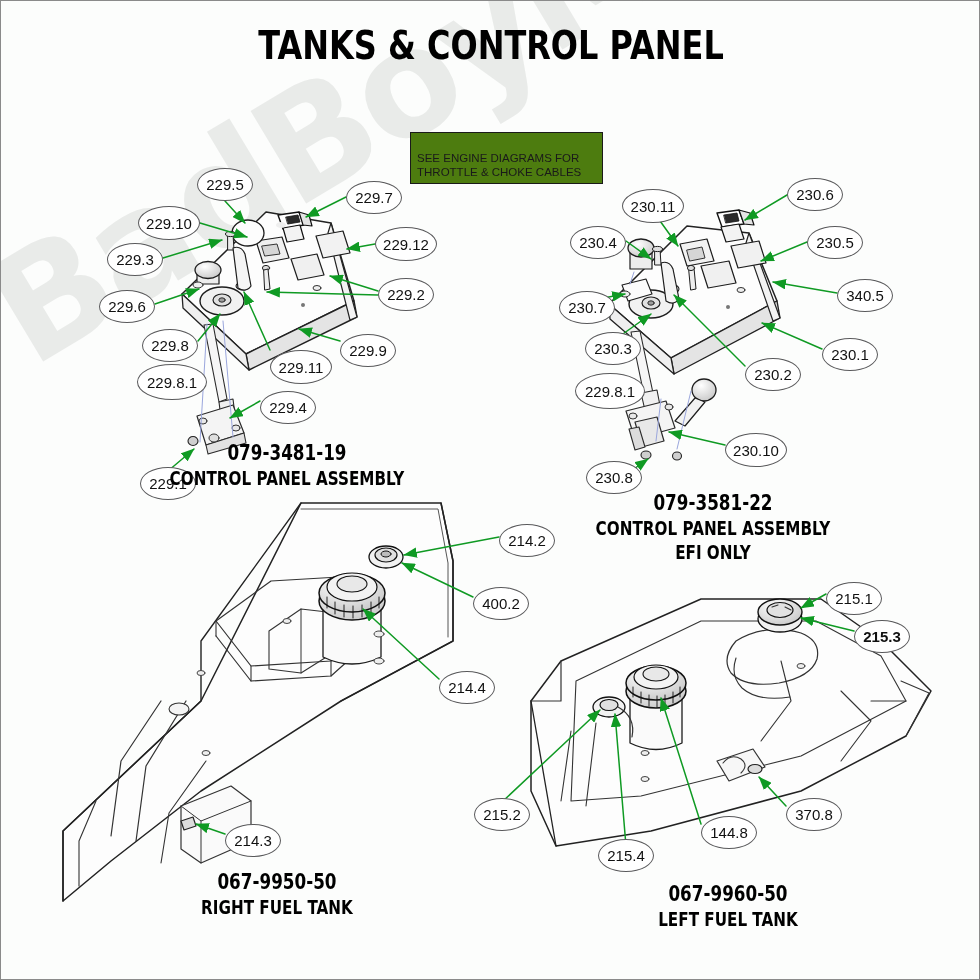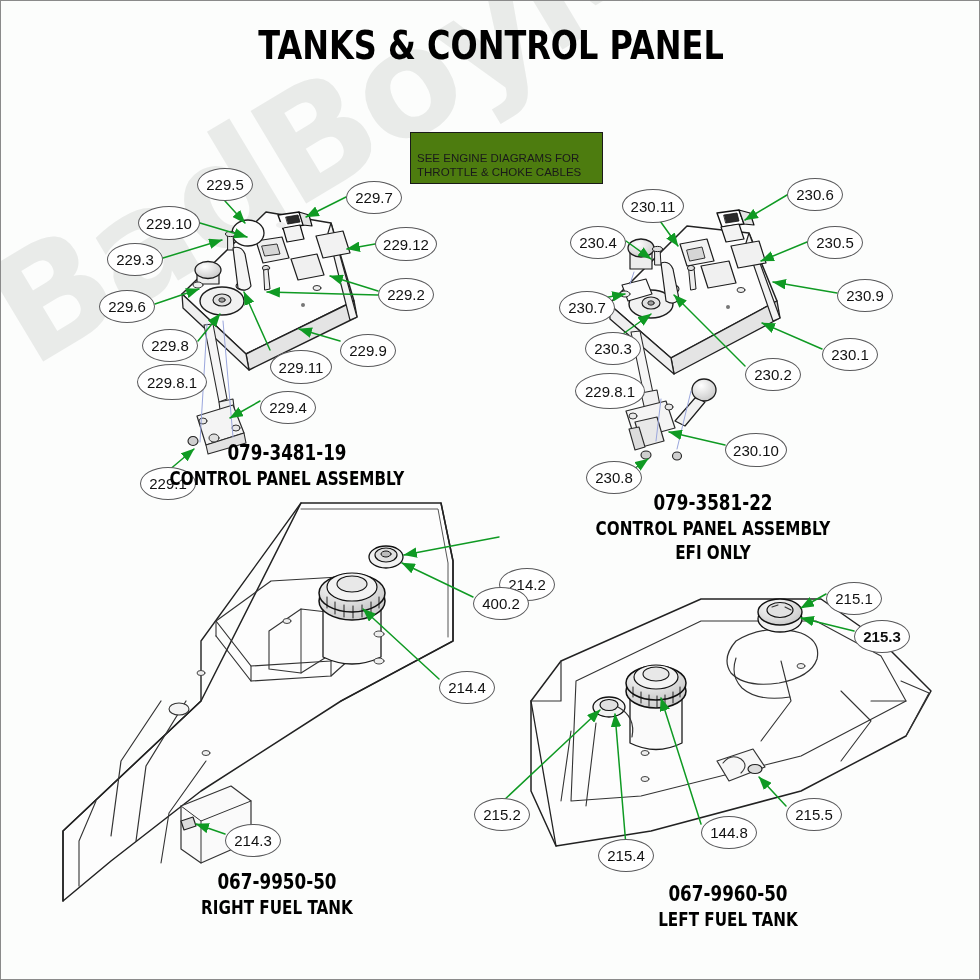--- a/index.html
+++ b/index.html
@@ -378,36 +378,36 @@
       <div class="cal w3" style="left: 141px; top: 328px;">229.8</div>
       <div class="cal w3" style="left: 339px; top: 333px;">229.9</div>
       <div class="cal w4" style="left: 269px; top: 349px;">229.11</div>
       <div class="cal w5" style="left: 136px; top: 363px;">229.8.1</div>
       <div class="cal w3" style="left: 259px; top: 390px; text-align: center;">229.4</div>
       <div class="cal w3" style="left: 139px; top: 466px;">229.1</div>
       <div class="cal w4" style="left: 621px; top: 188px;">230.11</div>
       <div class="cal w3" style="left: 786px; top: 177px;">230.6</div>
       <div class="cal w3" style="left: 569px; top: 225px;">230.4</div>
       <div class="cal w3" style="left: 806px; top: 225px; text-align: right;">230.5</div>
-      <div class="cal w3" style="left: 836px; top: 278px;">230.9</div>
+      <div class="cal w3" style="left: 836px; top: 278px;">340.5</div>
       <div class="cal w3" style="left: 558px; top: 290px;">230.7</div>
       <div class="cal w3" style="left: 584px; top: 331px;">230.3</div>
       <div class="cal w3" style="left: 821px; top: 337px;">230.1</div>
       <div class="cal w3" style="left: 744px; top: 357px;">230.2</div>
       <div class="cal w5" style="left: 574px; top: 372px;">229.8.1</div>
       <div class="cal w4" style="left: 724px; top: 432px;">230.10</div>
       <div class="cal w3" style="left: 585px; top: 460px;">230.8</div>
-      <div class="cal w3" style="left: 498px; top: 523px; margin-top: 44px;">214.2</div>
+      <div class="cal w3" style="left: 498px; top: 523px;">214.2</div>
       <div class="cal w3" style="left: 472px; top: 586px;">400.2</div>
       <div class="cal w3" style="left: 438px; top: 670px;">214.4</div>
       <div class="cal w3" style="left: 224px; top: 823px;">214.3</div>
       <div class="cal w3" style="left: 825px; top: 581px;">215.1</div>
       <div class="cal w3" style="left: 853px; top: 619px; font-weight: bold;">215.3</div>
       <div class="cal w3" style="left: 473px; top: 797px;">215.2</div>
-      <div class="cal w3" style="left: 785px; top: 797px;">215.5</div>
+      <div class="cal w3" style="left: 785px; top: 797px;">370.8</div>
       <div class="cal w3" style="left: 700px; top: 815px;">144.8</div>
       <div class="cal w3" style="left: 597px; top: 838px;">215.4</div>
     </div>
 
   <div id="captions">
       <div class="cap" style="left: 66px; top: 440px; width: 440px;">
         <span class="pn">079-3481-19</span>
         <span class="nm">CONTROL PANEL ASSEMBLY</span>
       </div>
       <div class="cap" style="left: 492px; top: 490px; width: 440px;">

